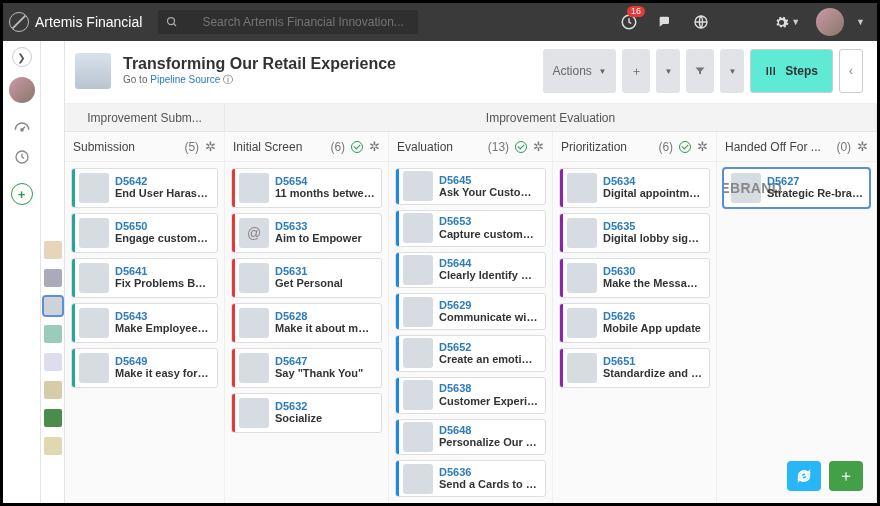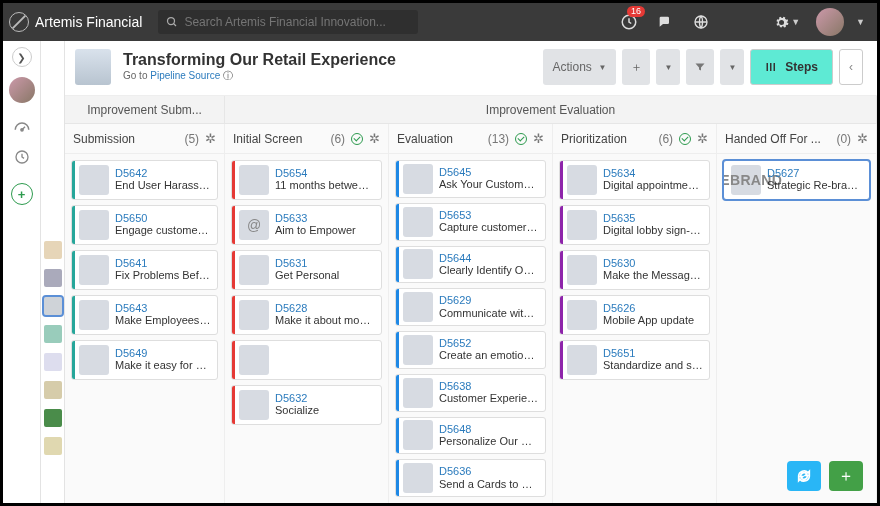--- a/index.html
+++ b/index.html
@@ -4,21 +4,21 @@
 <style>
 * { margin: 0; padding: 0; box-sizing: border-box; font-family: -apple-system, "Helvetica Neue", Arial, sans-serif; }
 html, body { width: 880px; height: 506px; overflow: hidden; background: #000; }
 .frame { position: absolute; inset: 3px; background: #fff; overflow: hidden; }
 
 
 .topbar { height: 38px; background: #3a3a3a; display: flex; align-items: center; color: #eee; font-size: 13px; padding: 0 12px 0 6px; gap: 10px; }
 .logo { display: flex; align-items: center; gap: 6px; font-size: 14px; font-weight: 400; color: #fff; }
 .logo-mark { width: 20px; height: 20px; border-radius: 50%; border: 1.5px solid #bbb; position: relative; display: flex; align-items: center; justify-content: center; }
 .logo-mark::after { content: ""; position: absolute; width: 18px; height: 2px; background: #bbb; transform: rotate(-45deg); }
-.search-wrap { flex: 0 0 260px; display: flex; align-items: center; background: #2f2f2f; border-radius: 3px; height: 24px; padding: 0 8px; gap: 6px; color: #aaa; margin-left: 6px; }
+.search-wrap { flex: 0 0 260px; display: flex; align-items: center; background: #2f2f2f; border-radius: 3px; height: 24px; padding: 0 8px; gap: 24px; color: #aaa; margin-left: 6px; }
 .search-wrap input { background: none; border: none; outline: none; color: #ddd; font-size: 12px; flex: 1; }
 .topbar-spacer { flex: 1; }
 .topbar-ico { width: 26px; height: 26px; display: flex; align-items: center; justify-content: center; color: #ddd; position: relative; font-size: 15px; }
 .badge { position: absolute; top: -3px; right: -3px; background: #e53935; color: #fff; font-size: 9px; font-weight: 400; border-radius: 8px; padding: 1px 4px; line-height: 1; }
 .avatar { width: 28px; height: 28px; border-radius: 50%; background: linear-gradient(135deg,#c9a,#876); margin-left: 6px; }
 .caret-dn { font-size: 9px; color: #ccc; margin-left: 2px; }
 
 
 .rail-a { position: absolute; top: 38px; left: 0; width: 38px; bottom: 0; background: #fff; border-right: 1px solid #e3e3e3; display: flex; flex-direction: column; align-items: center; padding-top: 6px; gap: 4px; }
 .rail-a .expand { width: 20px; height: 20px; border-radius: 50%; background: #fff; border: 1px solid #ccc; display: flex; align-items: center; justify-content: center; font-size: 10px; color: #555; margin-bottom: 6px; }
@@ -40,21 +40,21 @@
 
 .content { position: absolute; top: 38px; left: 62px; right: 0; bottom: 0; background: #fff; display: flex; flex-direction: column; }
 .hdr { display: flex; align-items: center; gap: 12px; padding: 8px 14px 10px 10px; border-bottom: 1px solid #eee; }
 .hdr-thumb { width: 36px; height: 36px; border-radius: 3px; background: linear-gradient(#d9e2ec,#b8c4d0); }
 .hdr-text { flex: 0 0 auto; }
 .hdr-title { font-size: 16px; font-weight: 700; color: #333; }
 .hdr-sub { font-size: 10px; color: #666; }
 .hdr-sub a { color: #2b7bbd; text-decoration: none; }
 .hdr-spacer { flex: 1; }
 .btngrp { display: flex; gap: 6px; }
-.btn { height: 36px; background: #e1e3e6; border: none; border-radius: 3px; color: #666; font-size: 12px; display: flex; align-items: center; justify-content: center; padding: 0 10px; cursor: pointer; }
+.btn { height: 44px; background: #e1e3e6; border: none; border-radius: 3px; color: #666; font-size: 12px; display: flex; align-items: center; justify-content: center; padding: 0 10px; cursor: pointer; }
 .btn.split { padding: 0 8px; }
 .btn.steps { background: #5eead4; border: 1px solid #ccc; color: #333; font-weight: 600; padding: 0 14px; gap: 8px; }
 .btn.arrow { background: #fff; border: 1px solid #ccc; color: #888; width: 24px; padding: 0; }
 
 
 .stage-row { display: flex; height: 28px; border-bottom: 1px solid #e6e6e6; background: #f3f3f3; font-size: 12px; color: #555; }
 .stage-row .sh { display: flex; align-items: center; justify-content: center; border-right: 1px solid #e6e6e6; }
 .sh1 { width: 160px; } .sh2 { flex: 1; } .sh3 { width: 160px; }
 
 
@@ -65,21 +65,21 @@
 .col-hdr .ttl { flex: 1; white-space: nowrap; overflow: hidden; text-overflow: ellipsis; }
 .col-hdr .cnt { color: #777; }
 .col-hdr .ok { width: 12px; height: 12px; border: 1.5px solid #2e9b4f; border-radius: 50%; position: relative; }
 .col-hdr .ok::after { content: ""; position: absolute; left: 2px; top: 2.5px; width: 5px; height: 3px; border-left: 1.5px solid #2e9b4f; border-bottom: 1.5px solid #2e9b4f; transform: rotate(-45deg); }
 .gear { color: #777; font-size: 13px; }
 
 .col-body { flex: 1; overflow: hidden; padding: 6px; display: flex; flex-direction: column; gap: 5px; }
 .card { background: #fff; border: 1px solid #dedede; border-radius: 3px; display: flex; align-items: center; height: 40px; padding-right: 6px; position: relative; overflow: hidden; }
 .card .accent { width: 3px; align-self: stretch; }
 .card .pic { width: 30px; height: 30px; border-radius: 3px; margin: 0 6px 0 4px; flex-shrink: 0; background:#d7dbe2; display:flex;align-items:center;justify-content:center;font-size:14px;color:#888; }
-.card .txt { flex: 1; min-width: 0; }
+.card .txt { flex: 1; min-width: 0; font-weight: bold; }
 .card .cid { font-size: 11px; color: #2b7bbd; line-height: 1.1; }
 .card .cttl { font-size: 11px; color: #333; white-space: nowrap; overflow: hidden; text-overflow: ellipsis; line-height: 1.2; }
 
 .ac-teal { background:#26a69a; } .ac-red { background:#e53935; } .ac-blue { background:#1e88e5; } .ac-purple { background:#8e24aa; } .ac-none { background:transparent; }
 
 .card.sel { outline: 2px solid #5b8fd6; outline-offset: -1px; }
 
 
 .p-mail { background:#ffd480; } .p-people { background:#ececec; } .p-rgb { background:linear-gradient(#f44,#4f4,#44f); }
 .p-office { background:#cfc6b3; } .p-blank { background:#eef; } .p-laptop { background:#d9dee5; }
@@ -306,20 +306,24 @@
               <div class="accent ac-red"></div>
               <div class="pic p-street"></div>
               <div class="txt">
                 <div class="cid">D5628</div>
                 <div class="cttl">Make it about moments</div>
               </div>
             </div>
             <div class="card">
               <div class="accent ac-red"></div>
               <div class="pic p-thank"></div>
+              <div class="txt">
+                <div class="cid">D5647</div>
+                <div class="cttl">Say "Thank You"</div>
+              </div>
             </div>
             <div class="card">
               <div class="accent ac-red"></div>
               <div class="pic p-social"></div>
               <div class="txt">
                 <div class="cid">D5632</div>
                 <div class="cttl">Socialize</div>
               </div>
             </div>
           </div>

